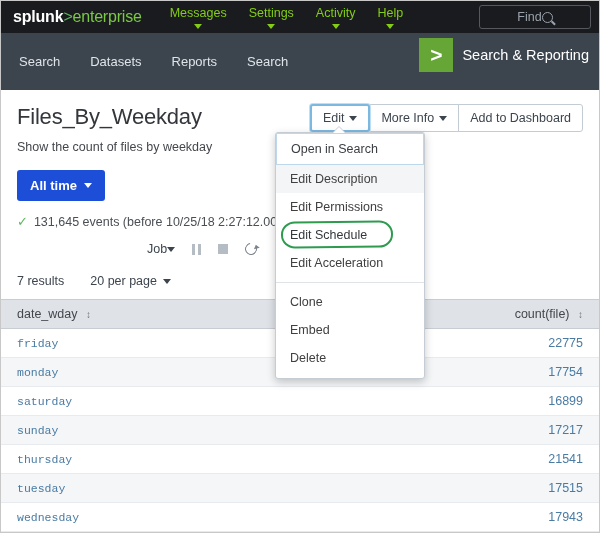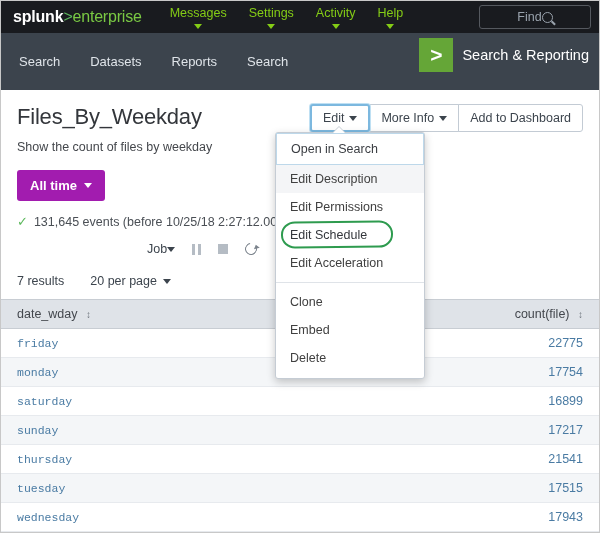--- a/index.html
+++ b/index.html
@@ -157,21 +157,21 @@
     z-index: 3;
     box-shadow: 0 0 0 1px #bfe0f3;
   }
   .btn .caret-down { border-top-color: #3c444d; }
 
   
   .timepicker {
     display: inline-flex;
     align-items: center;
     gap: 7px;
-    background: #a21caf;
+    background: #1d4ed8;
     color: #ffffff;
     font-size: 13px;
     font-weight: bold;
     padding: 8px 13px;
     border-radius: 3px;
     cursor: pointer;
   }
   .timepicker .caret-down { border-top-color: #ffffff; }
 
   

